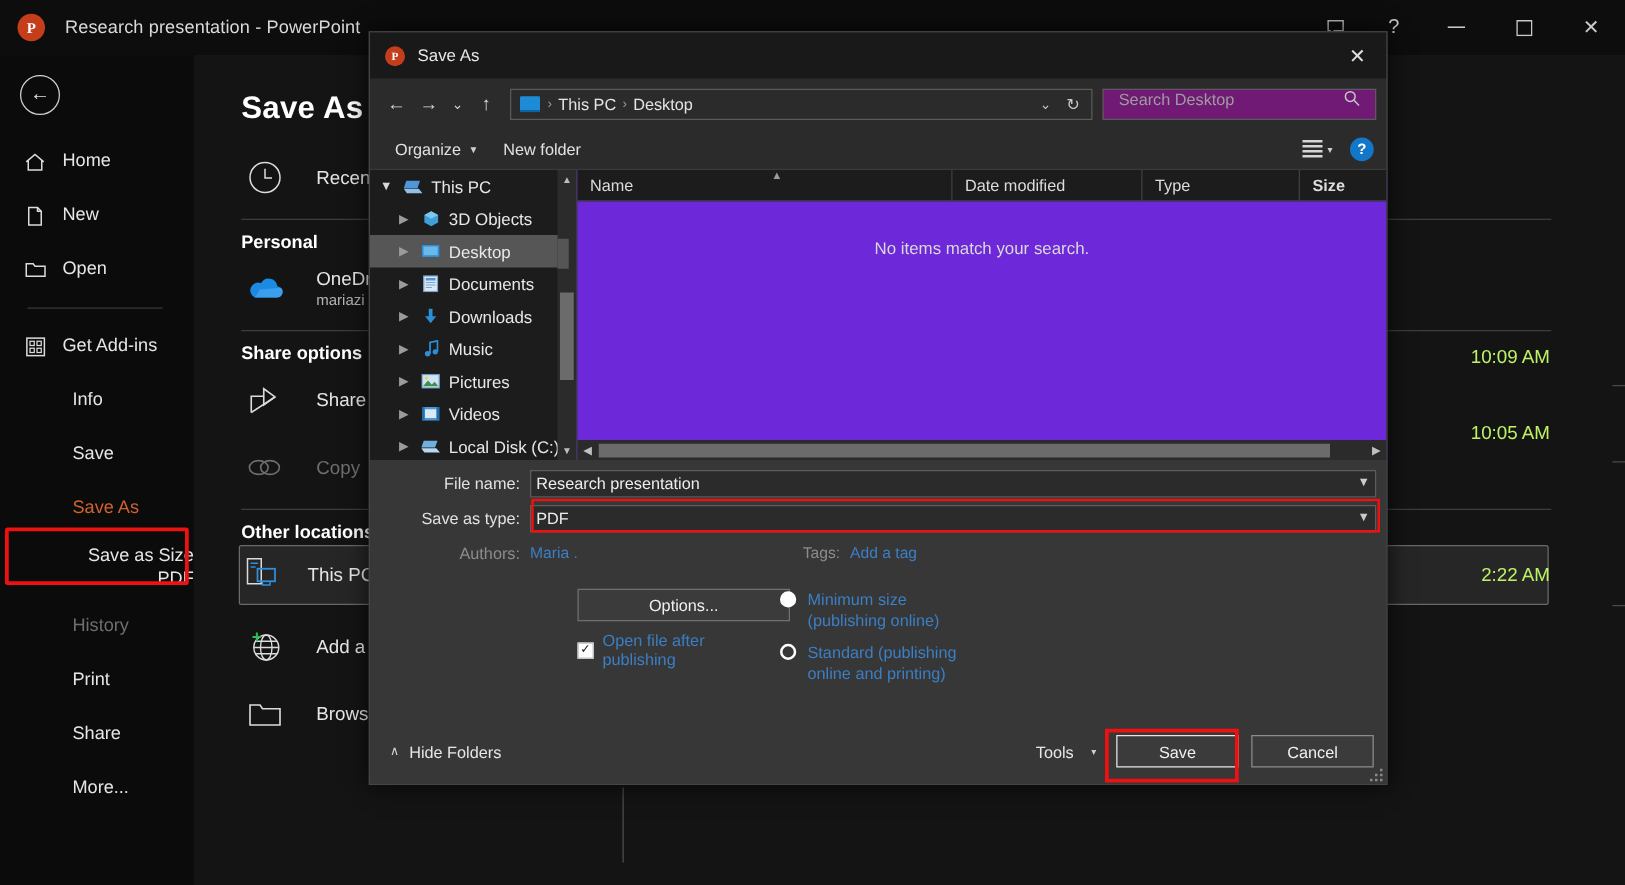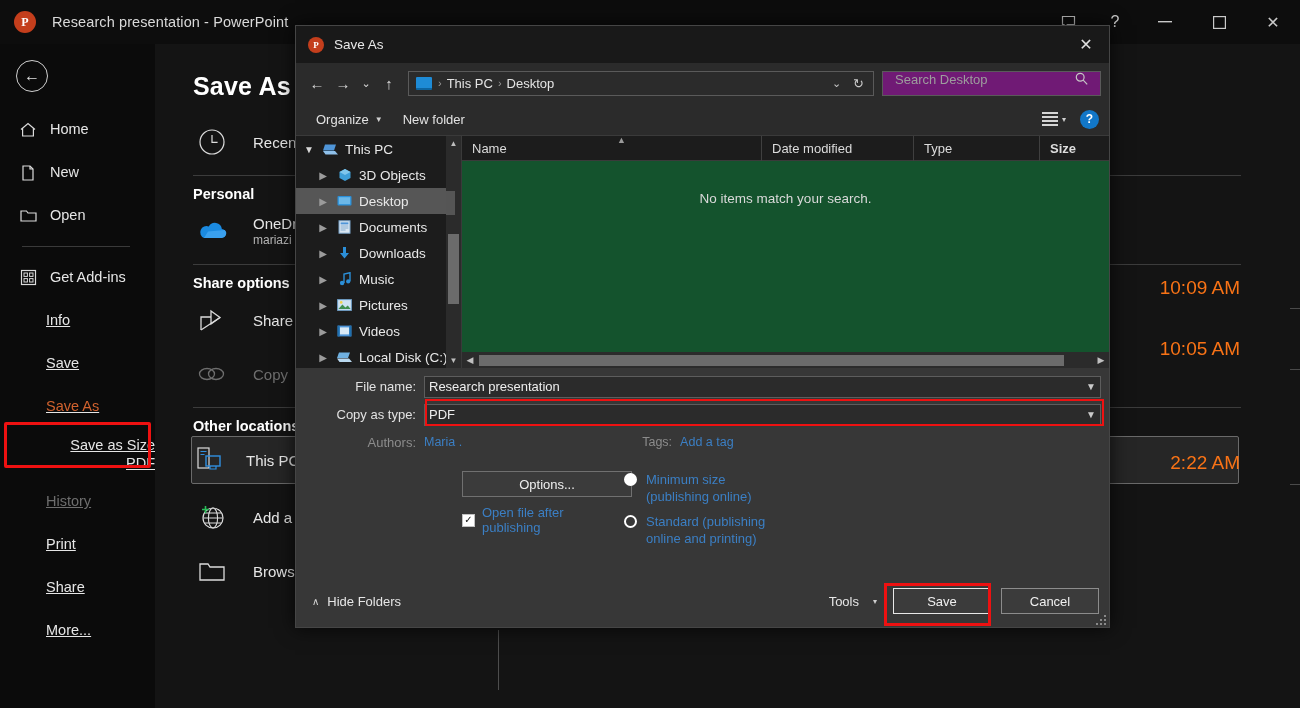--- a/index.html
+++ b/index.html
@@ -55,21 +55,21 @@
     height: 43px; padding-left: 18px; color: #e6e6e6; font-size: 14.5px;
     position: relative;
   }
   .nav-item.tall { height: 52px; align-items: flex-start; padding-top: 8px; }
   .nav-item.dim { color: #6e6e6e; }
   .nav-item .nav-ico {
     width: 20px; height: 20px; flex: 0 0 20px;
     display: flex; align-items: center; justify-content: center;
   }
   .nav-item .nav-label { line-height: 1.25; text-align: right; }
-  .nav-item.sub { padding-left: 46px; text-decoration: underline; }
+  .nav-item.sub { padding-left: 58px; }
   .nav-sep {
     width: 108px; height: 1px; background: #3a3a3a; margin: 9px 0 9px 22px;
   }
   .nav-highlight {
     position: absolute; left: 4px; top: 378px; width: 147px; height: 46px;
     border: 3px solid #ee1111; border-radius: 2px; pointer-events: none;
   }
   .nav-item.active .nav-label { color: #d1622e; }
 
   
@@ -91,21 +91,21 @@
   .bs-head {
     margin: 10px 0 2px 38px; color: #ffffff; font-size: 14.5px; font-weight: bold;
   }
   .bs-divider { width: 1048px; height: 1px; background: #3c3c3c; margin: 6px 0 6px 38px; }
   .bs-box {
     border: 1px solid #6a6a6a; background: #262626; border-radius: 2px;
     width: 1048px; margin-left: 36px; height: 48px; display: flex;
     align-items: center; gap: 22px; padding-left: 2px; color: #e6e6e6; font-size: 15px;
   }
   .bs-time {
-    position: absolute; right: 60px; color: #f97316; font-size: 19px;
+    position: absolute; right: 60px; color: #bef264; font-size: 15px;
   }
   .bs-line {
     position: absolute; left: 1135px; width: 140px; height: 1px; background: #4a4a4a;
   }
   .vert-rule { position: absolute; left: 498px; top: 630px; width: 1px; height: 60px; background: #4d4d4d; }
 
   
   .dialog {
     position: absolute; left: 295px; top: 25px; width: 815px; height: 603px;
     background: #373737; border: 1px solid #454545;
@@ -205,21 +205,21 @@
   .ts-thumb {
     position: absolute; left: 2px; top: 98px; width: 11px; height: 70px;
     background: #6b6b6b;
   }
   .ts-thumb2 {
     position: absolute; left: 0px; top: 55px; width: 9px; height: 24px;
     background: #555;
   }
 
   
-  .listpane { flex: 1; background: #14532d; position: relative; border-left: 1px solid #3a3a3a;}
+  .listpane { flex: 1; background: #6d28d9; position: relative; border-left: 1px solid #3a3a3a;}
   .col-head {
     height: 25px; display: flex; align-items: center; border-bottom: 1px solid #3a3a3a;
     background: #1c1c1c; position: relative;
   }
   .col {
     color: #dcdcdc; font-size: 13px; padding-left: 10px; height: 25px;
     display: flex; align-items: center; border-right: 1px solid #3f3f3f;
   }
   .col.c1 { width: 300px; flex: 0 0 300px; }
   .col.c2 { width: 152px; flex: 0 0 152px; }
@@ -705,21 +705,21 @@
 
       <div class="form-row">
         <div class="form-label">File name:</div>
         <div class="combo">
           <span class="cval">Research presentation</span>
           <span class="cchev">▼</span>
         </div>
       </div>
 
       <div class="form-row">
-        <div class="form-label">Copy as type:</div>
+        <div class="form-label">Save as type:</div>
         <div class="combo">
           <span class="cval">PDF</span>
           <span class="cchev">▼</span>
         </div>
       </div>
       <div class="redbox-type"></div>
 
       <div class="meta-row">
         <div class="form-label meta-label">Authors:</div>
         <div class="meta-link" style="margin-left:0">Maria .</div>

